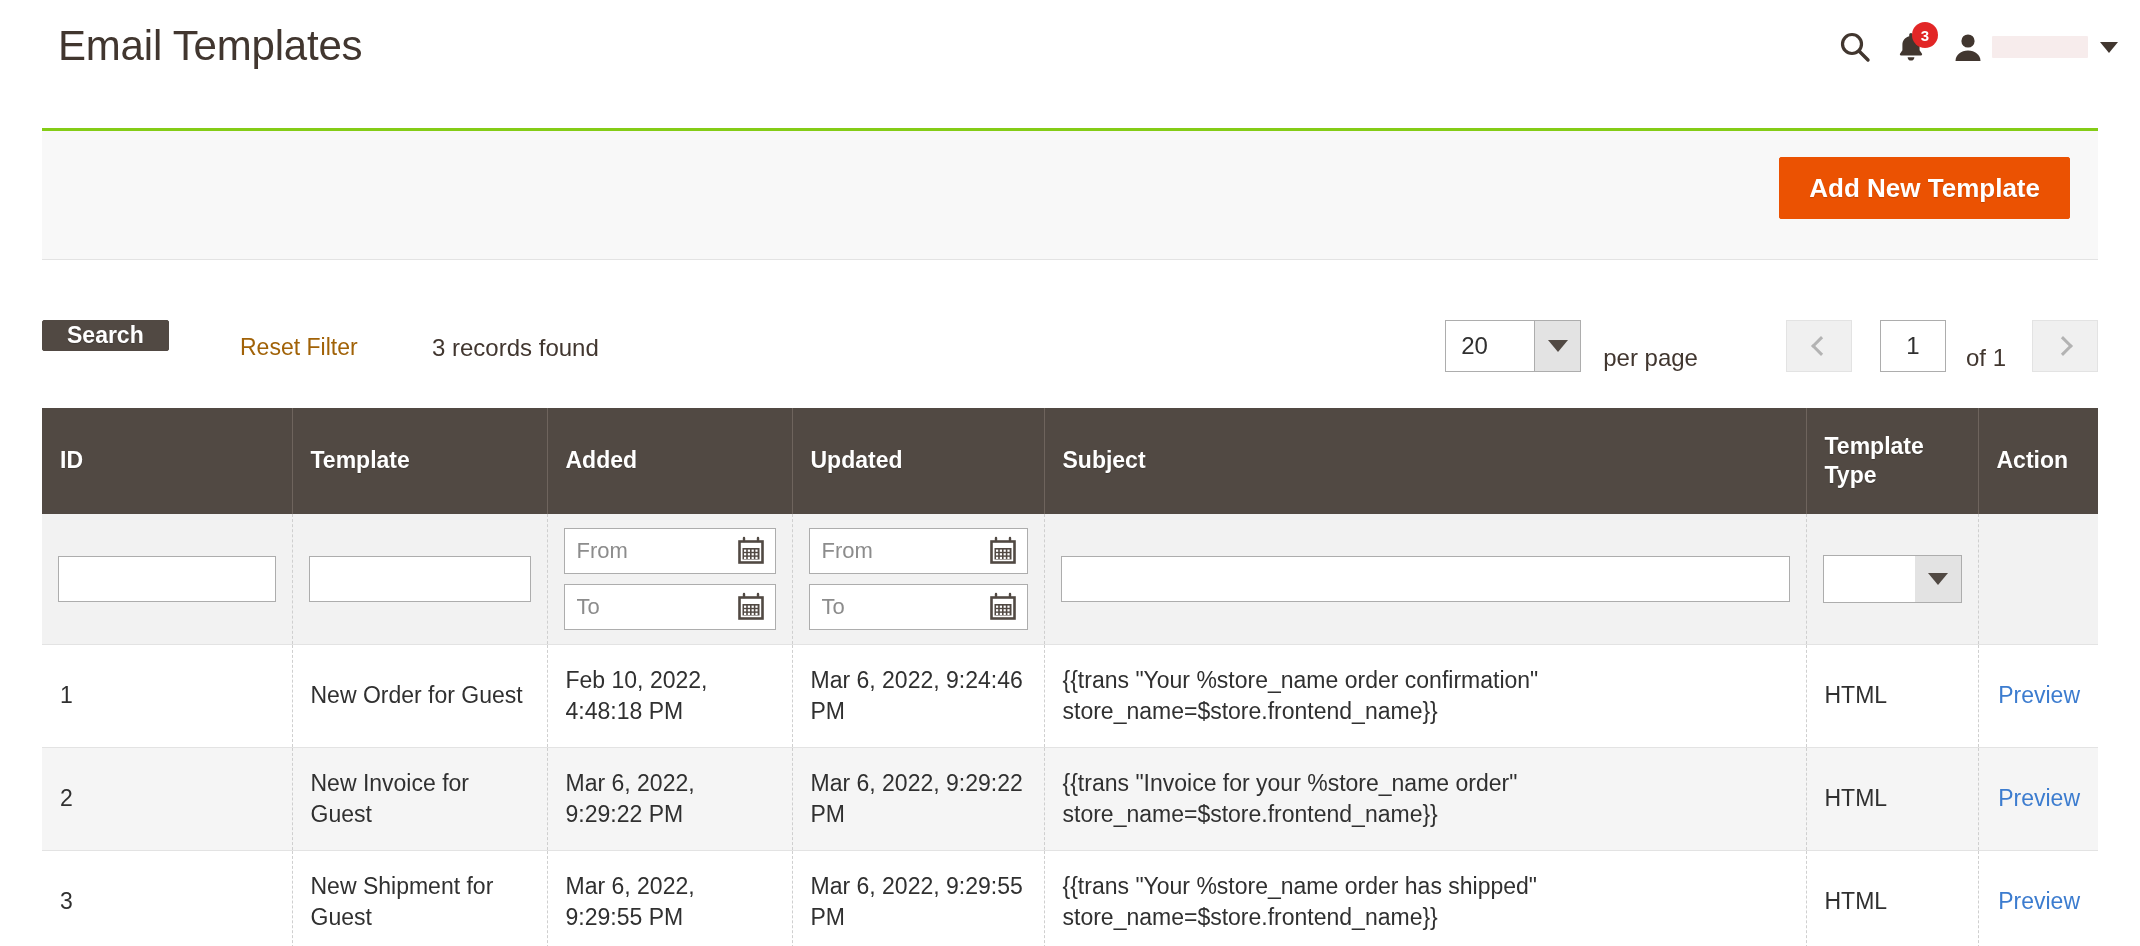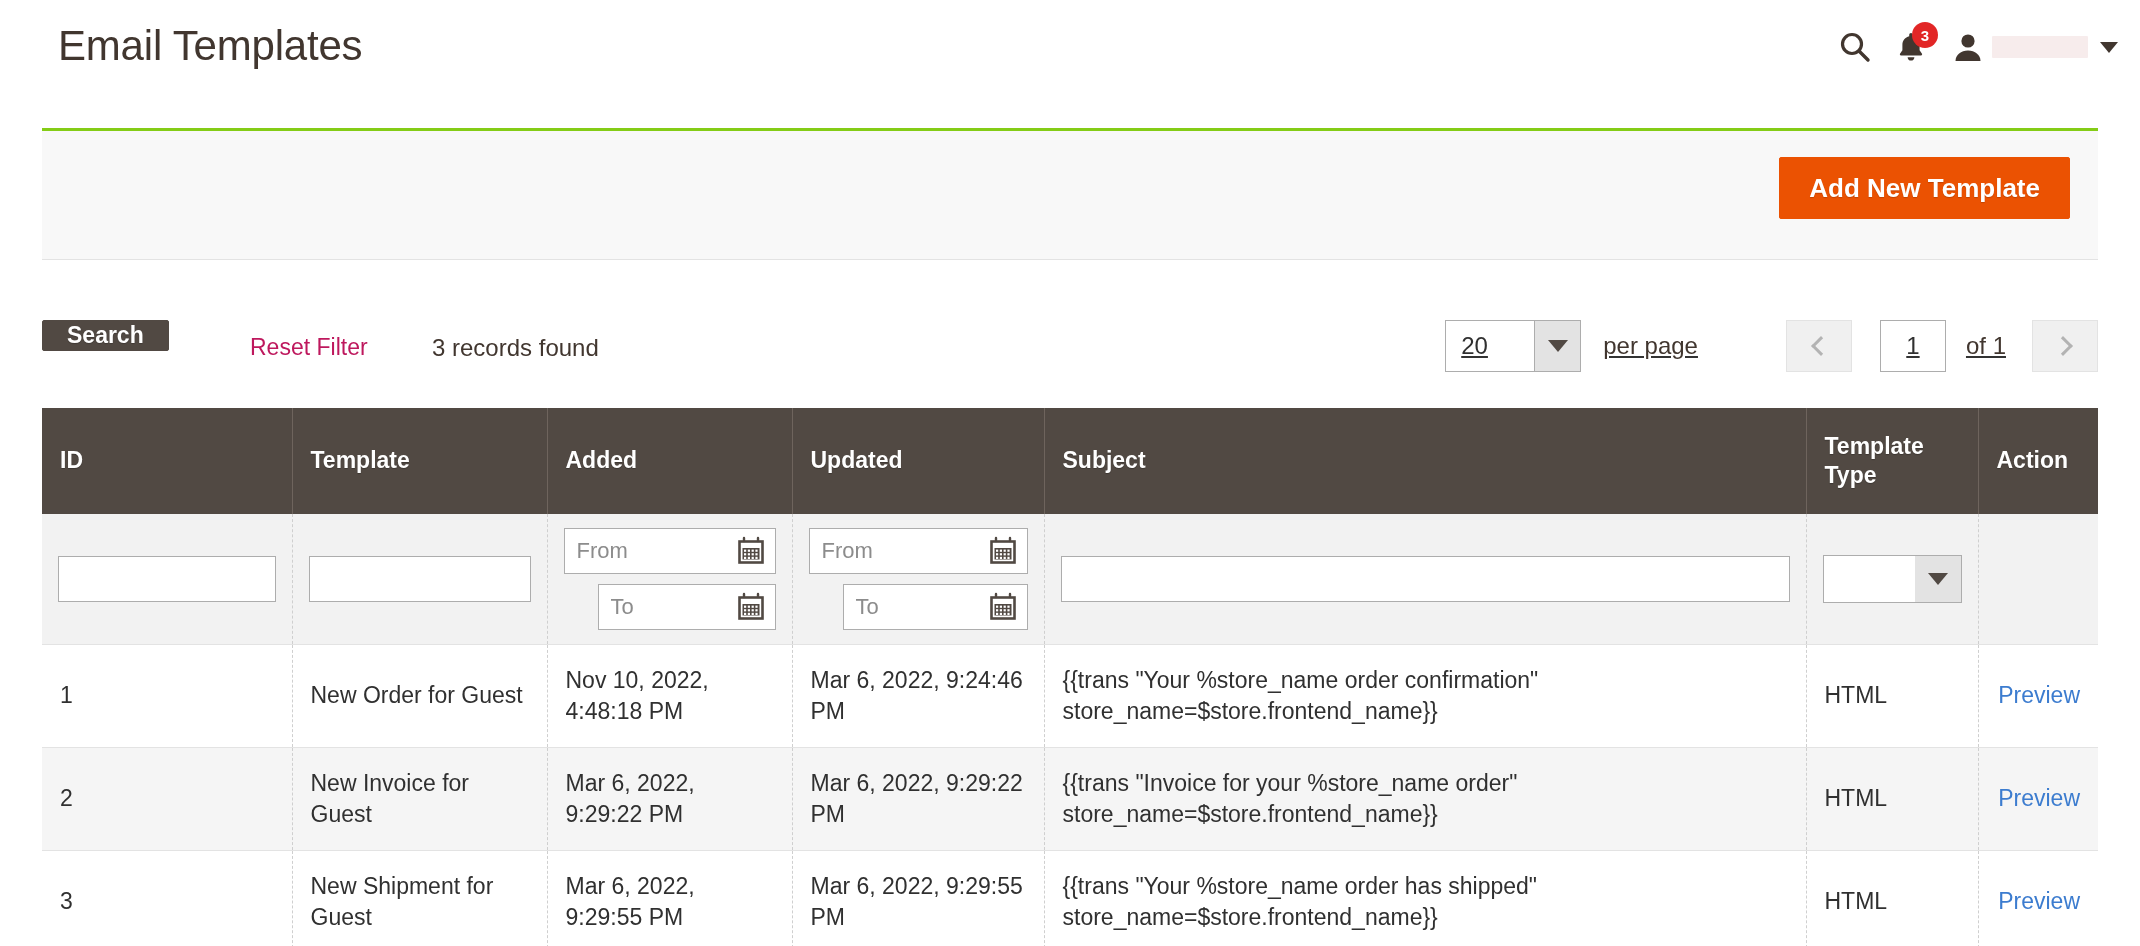--- a/index.html
+++ b/index.html
@@ -69,28 +69,28 @@
     position: absolute; left: 42px; top: 320px; width: 2056px; height: 60px;
   }
   .btn-search {
     position: absolute; left: 0; top: 0;
     background: #514943; color: #ffffff; border: 1px solid #514943; border-radius: 2px;
     font-size: 23px; font-weight: 700; font-family: "Liberation Sans", sans-serif;
     padding: 3px 24px; cursor: pointer; line-height: 1;
     text-shadow: 0 1px 1px rgba(0,0,0,.2);
   }
   .link-reset {
-    position: absolute; left: 208px; top: 14px;
-    color: #be185d; font-size: 23px; text-decoration: none; cursor: pointer; white-space: nowrap;
+    position: absolute; left: 198px; top: 14px;
+    color: #a16207; font-size: 23px; text-decoration: none; cursor: pointer; white-space: nowrap;
   }
   .records-found {
     position: absolute; left: 390px; top: 14px;
     font-size: 24px; color: #41362f; white-space: nowrap;
   }
-  .pager { position: absolute; right: 0; top: 0; display: flex; align-items: center; text-decoration: underline; }
+  .pager { position: absolute; right: 0; top: 0; display: flex; align-items: flex-end; }
   .limit-select {
     position: relative; width: 136px; height: 52px; border: 1px solid #adadad; background: #fff;
     display: flex; align-items: center; cursor: pointer;
   }
   .limit-value { font-size: 24px; color: #303030; padding-left: 15px; }
   .limit-arrow-box {
     position: absolute; right: 0; top: 0; width: 46px; height: 50px;
     background: #e3e3e3; display: flex; align-items: center; justify-content: center;
     border-left: 1px solid #adadad;
   }
@@ -134,21 +134,21 @@
     background: #f2f2f2; padding: 14px 16px; vertical-align: middle;
     border-right: 1px dashed #cfcfcf; border-bottom: 1px solid #e3e3e3;
     height: 118px;
   }
   tr.filter-row td:last-child { border-right: none; }
   .fi-text {
     width: 100%; height: 46px; border: 1px solid #adadad; background: #fff;
     font-size: 21px; padding: 0 10px; font-family: "Liberation Sans", sans-serif; color:#303030;
   }
   .date-field { position: relative; margin-bottom: 10px; border-radius: 7px; }
-  .date-field:last-child { margin-bottom: 0; margin-left: 34px; }
+  .date-field:last-child { margin-bottom: 0; }
   .date-field input {
     width: 100%; height: 46px; border: 1px solid #adadad; background: #fff;
     font-size: 22px; padding: 0 48px 0 12px; font-family: "Liberation Sans", sans-serif; color:#303030;
   }
   .date-field input::placeholder { color: #8c8c8c; opacity: 1; }
   .cal-icon {
     position: absolute; right: 10px; top: 8px; width: 30px; height: 30px; cursor: pointer;
   }
   .sel-wrap {
     position: relative; width: 100%; height: 48px; border: 1px solid #adadad; background: #fff;
@@ -375,21 +375,21 @@
             </div>
           </td>
           <td></td>
         </tr>
       </tbody>
 
       <tbody class="data">
         <tr class="odd">
           <td>1</td>
           <td>New Order for Guest</td>
-          <td>Nov 10, 2022, 4:48:18 PM</td>
+          <td>Feb 10, 2022, 4:48:18 PM</td>
           <td>Mar 6, 2022, 9:24:46 PM</td>
           <td>{{trans "Your %store_name order confirmation" store_name=$store.frontend_name}}</td>
           <td>HTML</td>
           <td>
             <a class="preview-link">Preview</a>
           </td>
         </tr>
         <tr class="even">
           <td>2</td>
           <td>New Invoice for Guest</td>

